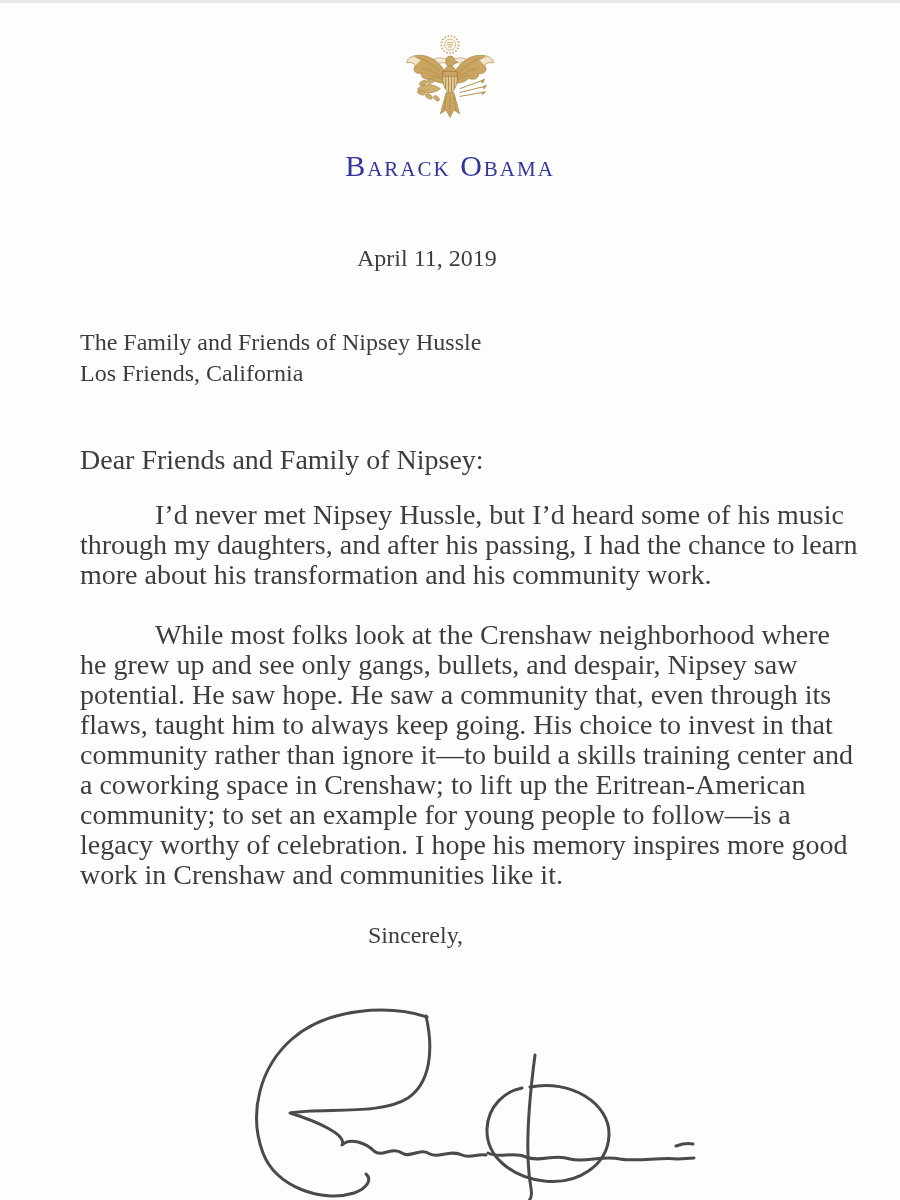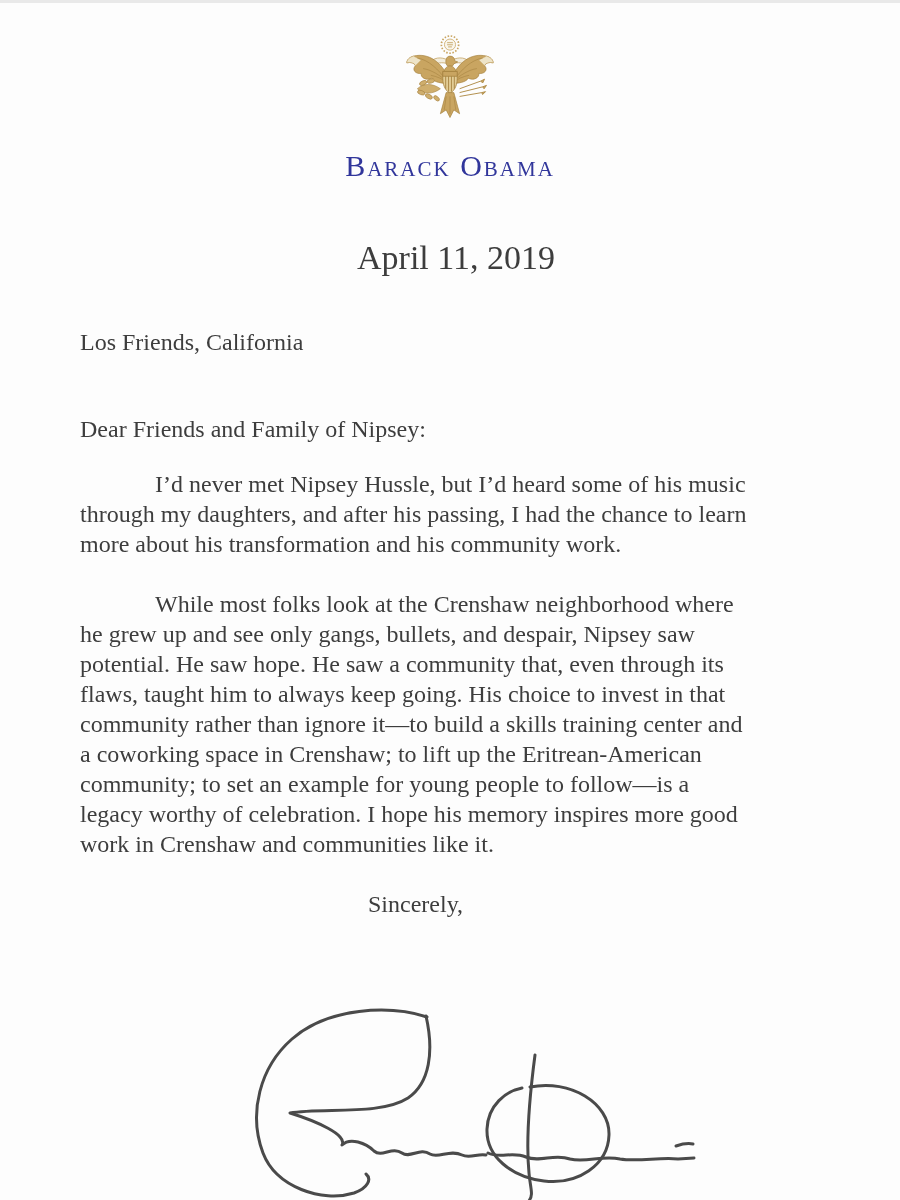--- a/index.html
+++ b/index.html
@@ -26,39 +26,39 @@
     margin-top:14px;
     font-size:30px;
     font-variant:small-caps;
     letter-spacing:2px;
     color:#31369b;
     font-weight:500;
   }
   .date-line{
     margin-top:60px;
     padding-left:357px;
-    font-size:34px;
+    font-size:24px;
     line-height:30px;
     white-space:pre;
   }
   .recipient{
     margin-top:54px;
     margin-left:80px;
     font-size:24px;
     line-height:31px;
   }
   .salutation{
     margin-top:56px;
     margin-left:80px;
-    font-size:24px;
+    font-size:28px;
     line-height:30px;
   }
   .para{
     margin:0 0 0 80px;
-    font-size:24px;
+    font-size:28px;
     line-height:30px;
     text-indent:75px;
     white-space:pre;       
   }
   .para.p1{margin-top:25px;}
   .para.p2{margin-top:30px;}
   .para.p3{margin-top:20px;}
   .closing{
     margin-top:30px;
     margin-left:368px;
@@ -122,20 +122,21 @@
           <path d="M82 50 l4 -2 l-2 4 Z M84 56 l4 -1.5 l-2.5 3.5 Z M83 62 l4 -1 l-3 3 Z"></path>
         </g>
       </svg>
     </div>
     <div class="letterhead-name">Barack Obama</div>
   </div>
 
   <div class="date-line">April 11, 2019</div>
 
   <div class="recipient">
+    <div>The Family and Friends of Nipsey Hussle</div>
     <div>Los Friends, California</div>
   </div>
 
   <div class="salutation">Dear Friends and Family of Nipsey:</div>
 
   <div class="para p1">I’d never met Nipsey Hussle, but I’d heard some of his music
 through my daughters, and after his passing, I had the chance to learn
 more about his transformation and his community work.</div>
   <div class="para p2">While most folks look at the Crenshaw neighborhood where
 he grew up and see only gangs, bullets, and despair, Nipsey saw

